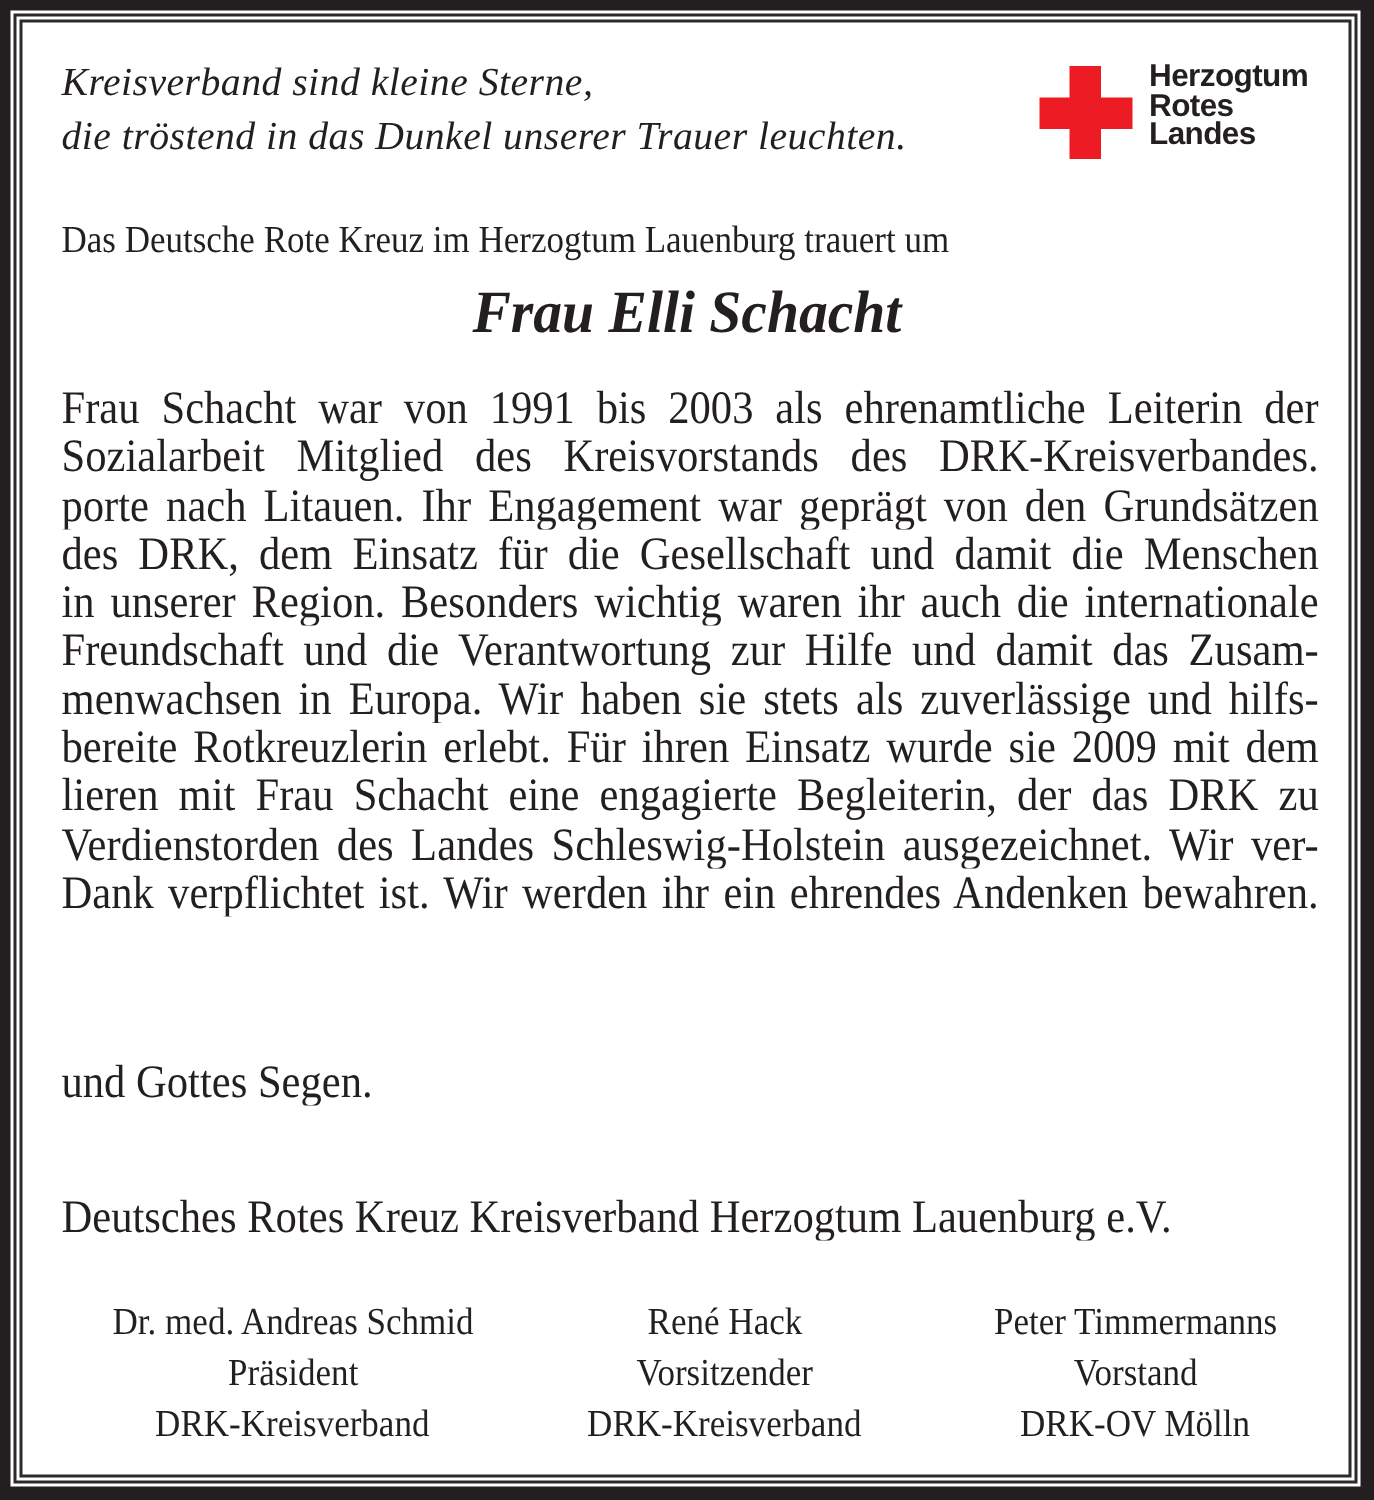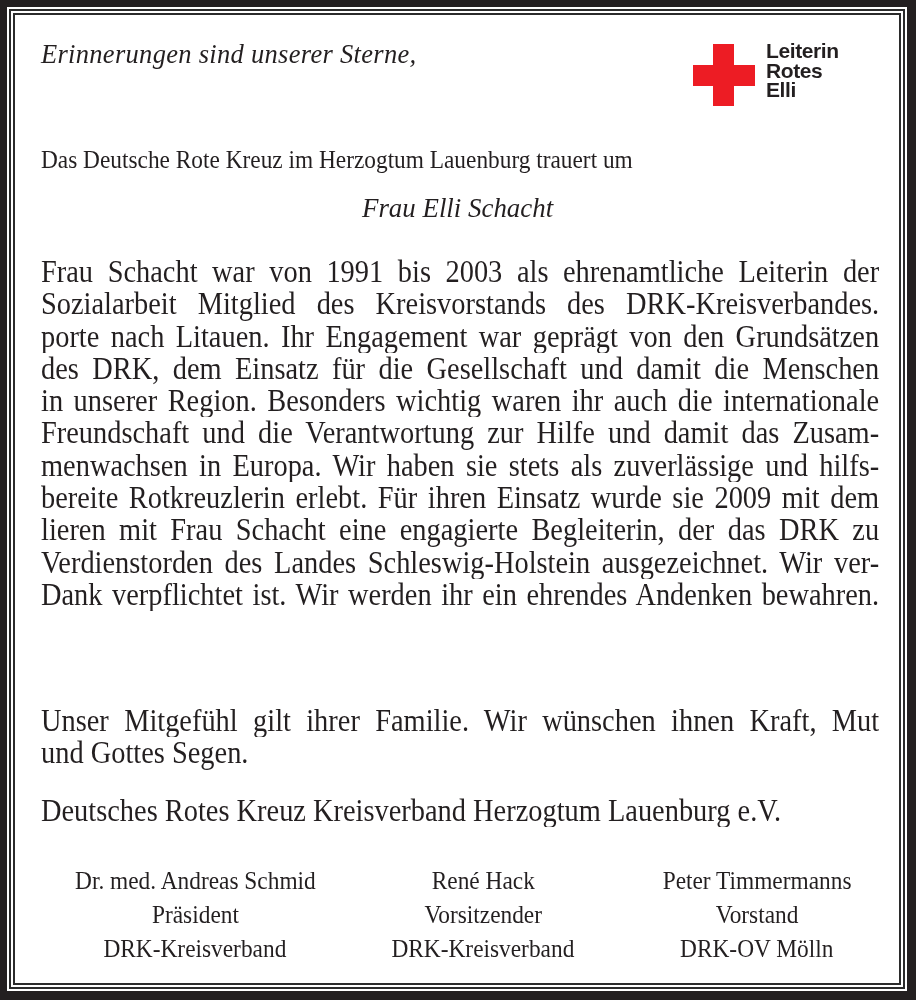--- a/index.html
+++ b/index.html
@@ -110,23 +110,23 @@
       line-height: 32px;
       transform: scaleX(0.915);
     }
 
     .headline {
       position: absolute;
       left: 0;
       width: 916px;
       top: 184px;
       text-align: center;
-      font-weight: normal;
+      font-weight: bold;
       font-style: italic;
-      font-size: 28px;
+      font-size: 40px;
       line-height: 48px;
     }
     .headline span {
       display: inline-block;
       transform: scaleX(0.96);
     }
 
     
     .para {
       position: absolute;
@@ -190,31 +190,32 @@
 <body>
 
 <div class="frame-outer"></div>
 <div class="frame-gap1"></div>
 <div class="frame-line1"></div>
 <div class="frame-gap2"></div>
 <div class="frame-line2"></div>
 <div class="frame-inner"></div>
 
 <div class="quote serif">
-  <div>Erinnerungen sind unserer Sterne,</div>
+  <div>Kreisverband sind kleine Sterne,</div>
+  <div>die tröstend in das Dunkel unserer Trauer leuchten.</div>
 </div>
 
 <div class="logo-cross">
   <div class="v" style="background: rgb(237, 28, 36);"></div>
   <div class="h" style="background: rgb(237, 28, 36);"></div>
 </div>
 <div class="logo-text">
-  <div>Leiterin</div>
+  <div>Herzogtum</div>
   <div>Rotes</div>
-  <div>Elli</div>
+  <div>Landes</div>
 </div>
 
 <div class="condensed-line intro serif">Das Deutsche Rote Kreuz im Herzogtum Lauenburg trauert um</div>
 
 <div class="headline serif">
   <span>Frau Elli Schacht</span>
 </div>
 
 <div class="para p1 serif">
   <div class="line">
@@ -246,23 +247,20 @@
     </div>
   <div class="line">
       <span class="txt">Verdienstorden des Landes Schleswig-Holstein ausgezeichnet. Wir ver-</span>
     </div>
   <div class="line">
       <span class="txt">Dank verpflichtet ist. Wir werden ihr ein ehrendes Andenken bewahren.</span>
     </div>
 </div>
 
 <div class="para p2 serif">
-  <div class="line">
-      <span class="txt">Unser Mitgefühl gilt ihrer Familie. Wir wünschen ihnen Kraft, Mut</span>
-    </div>
   <div class="line last">
       <span class="txt">und Gottes Segen.</span>
     </div>
 </div>
 
 <div class="para p3 serif">
   <div class="line last">
       <span class="txt">Deutsches Rotes Kreuz Kreisverband Herzogtum Lauenburg e.V.</span>
     </div>
 </div>

